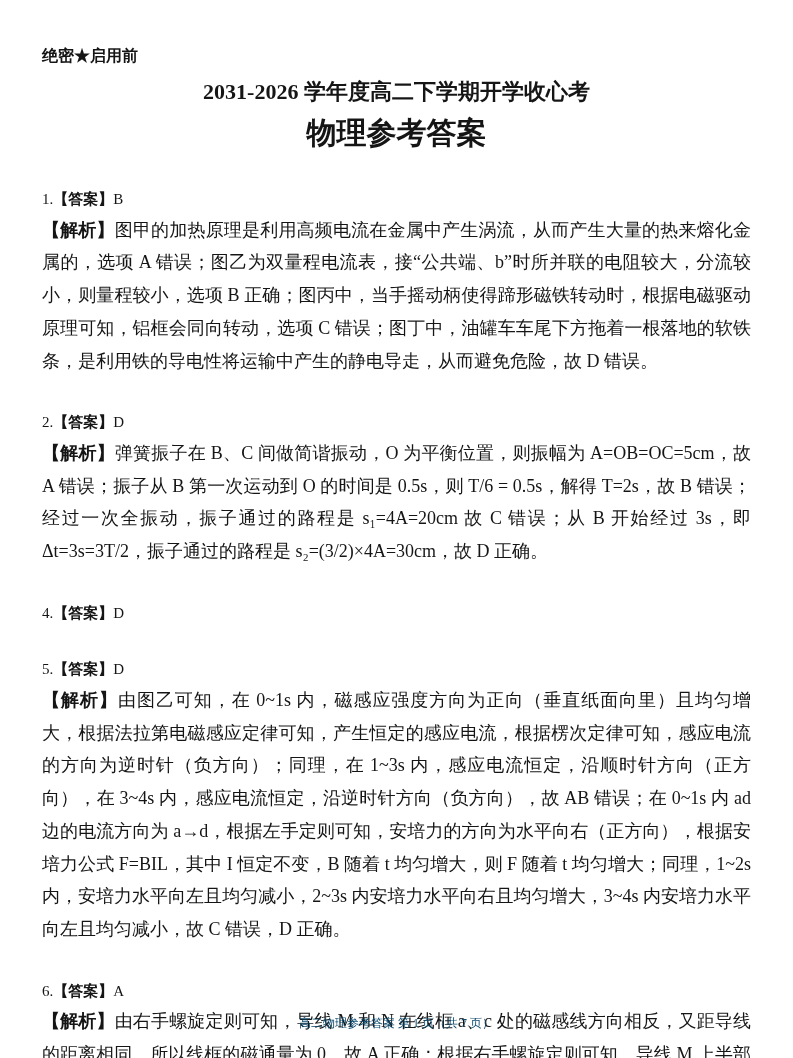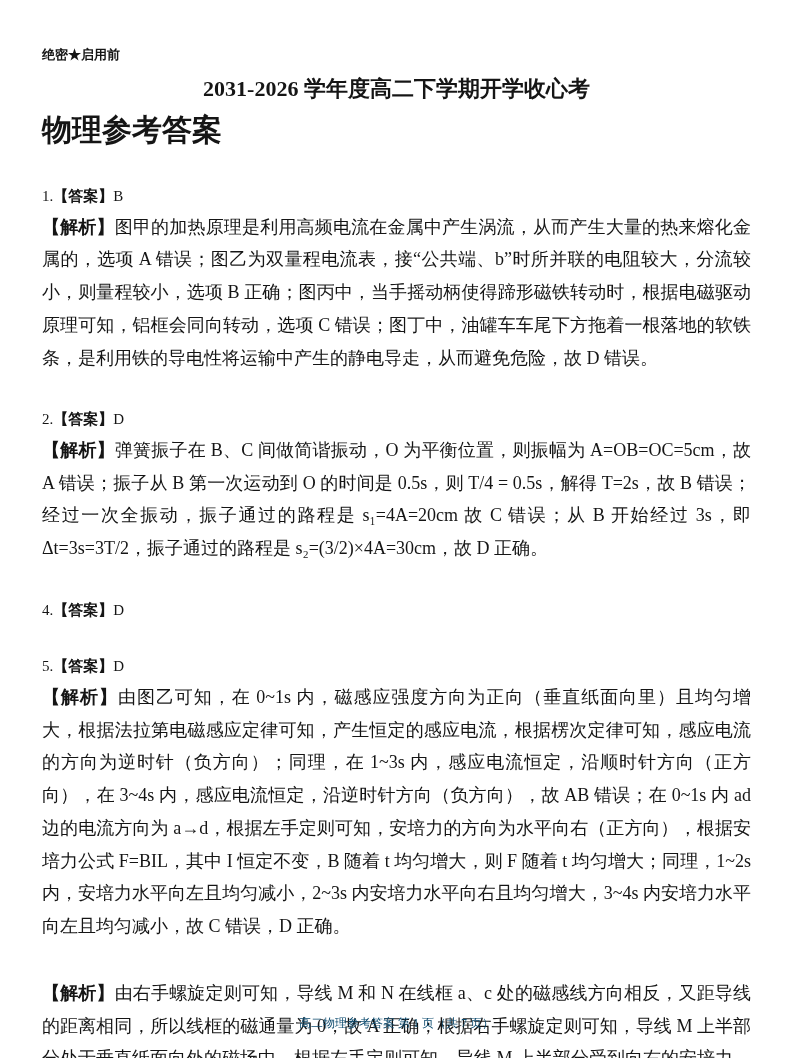--- a/index.html
+++ b/index.html
@@ -8,32 +8,32 @@
     width: 793px;
     height: 1058px;
     background: #ffffff;
     color: #151515;
     font-family: "Liberation Serif", "DejaVu Serif", serif;
     position: relative;
     overflow: hidden;
   }
   .page { padding: 46px 42px 0 42px; }
   .classification {
-    font-size: 13px;
+    font-size: 16px;
     font-weight: bold;
     margin: 0 0 10px 0;
   }
   .title {
     text-align: center;
     font-size: 22px;
     font-weight: bold;
     margin: 10px 0 2px 0;
   }
   .subtitle {
-    text-align: left;
+    text-align: center;
     font-size: 30px;
     font-weight: bold;
     margin: 6px 0 14px 0;
   }
   .answers { margin-top: 4px; }
   .answer-block { margin-bottom: 7px; margin-top: 34px; }
   .answer-line {
     font-size: 15px;
     margin: 9px 0 3px 0;
     line-height: 1.5;
@@ -68,33 +68,34 @@
 
   <div class="answers">
 
     <div class="answer-block">
       <p class="answer-line"><span>1.</span><span class="bold">【答案】</span><span>B</span></p>
       <p class="analysis"><span class="bold">【解析】</span><span>图甲的加热原理是利用高频电流在金属中产生涡流，从而产生大量的热来熔化金属的，选项 A 错误；图乙为双量程电流表，接“公共端、b”时所并联的电阻较大，分流较小，则量程较小，选项 B 正确；图丙中，当手摇动柄使得蹄形磁铁转动时，根据电磁驱动原理可知，铝框会同向转动，选项 C 错误；图丁中，油罐车车尾下方拖着一根落地的软铁条，是利用铁的导电性将运输中产生的静电导走，从而避免危险，故 D 错误。</span></p>
     </div>
 
     <div class="answer-block">
       <p class="answer-line"><span>2.</span><span class="bold">【答案】</span><span>D</span></p>
-      <p class="analysis"><span class="bold">【解析】</span><span>弹簧振子在 B、C 间做简谐振动，O 为平衡位置，则振幅为 A=OB=OC=5cm，故 A 错误；振子从 B 第一次运动到 O 的时间是 0.5s，则 T/4 = 0.5s，解得 T=2s，故 B 错误；经过一次全振动，振子通过的路程是 s₁=4A=20cm 故 C 错误；从 B 开始经过 3s，即 Δt=3s=3T/2，振子通过的路程是 s₂=(3/2)×4A=30cm，故 D 正确。</span></p>
+      <p class="analysis"><span class="bold">【解析】</span><span>弹簧振子在 B、C 间做简谐振动，O 为平衡位置，则振幅为 A=OB=OC=5cm，故 A 错误；振子从 B 第一次运动到 O 的时间是 0.5s，则 T/6 = 0.5s，解得 T=2s，故 B 错误；经过一次全振动，振子通过的路程是 s₁=4A=20cm 故 C 错误；从 B 开始经过 3s，即 Δt=3s=3T/2，振子通过的路程是 s₂=(3/2)×4A=30cm，故 D 正确。</span></p>
     </div>
 
 
     <div class="answer-block">
       <p class="answer-line"><span>4.</span><span class="bold">【答案】</span><span>D</span></p>
     </div>
 
     <div class="answer-block">
       <p class="answer-line"><span>5.</span><span class="bold">【答案】</span><span>D</span></p>
       <p class="analysis"><span class="bold">【解析】</span><span>由图乙可知，在 0~1s 内，磁感应强度方向为正向（垂直纸面向里）且均匀增大，根据法拉第电磁感应定律可知，产生恒定的感应电流，根据楞次定律可知，感应电流的方向为逆时针（负方向）；同理，在 1~3s 内，感应电流恒定，沿顺时针方向（正方向），在 3~4s 内，感应电流恒定，沿逆时针方向（负方向），故 AB 错误；在 0~1s 内 ad 边的电流方向为 a→d，根据左手定则可知，安培力的方向为水平向右（正方向），根据安培力公式 F=BIL，其中 I 恒定不变，B 随着 t 均匀增大，则 F 随着 t 均匀增大；同理，1~2s 内，安培力水平向左且均匀减小，2~3s 内安培力水平向右且均匀增大，3~4s 内安培力水平向左且均匀减小，故 C 错误，D 正确。</span></p>
     </div>
 
     <div class="answer-block">
+      <p class="answer-line"><span>6.</span><span class="bold">【答案】</span><span>A</span></p>
       <p class="analysis"><span class="bold">【解析】</span><span>由右手螺旋定则可知，导线 M 和 N 在线框 a、c 处的磁感线方向相反，又距导线的距离相同，所以线框的磁通量为 0，故 A 正确；根据右手螺旋定则可知，导线 M 上半部分处于垂直纸面向外的磁场中，根据左手定则可知，导线 M 上半部分受到向右的安培力，同理导线 M 下半部分受到向左的安培力，所以 M 会沿顺时针方向转动，故 B 错误；当导线 M 中的电流增大时，线框 a 的磁通量垂直纸面向里增加，由楞次定律可知，线框 a 中产生逆时针方向的电流，故 C 错误；由右手螺旋定则可知，导线 M 和 N 在线框 d 处的磁感应线方向都向里，当两导线电流增大时，</span></p>
     </div>
 
   </div>
 </div>
 
 <div class="footer">高二物理参考答案 第 1 页（共 7 页）</div>
 
 </body></html>

